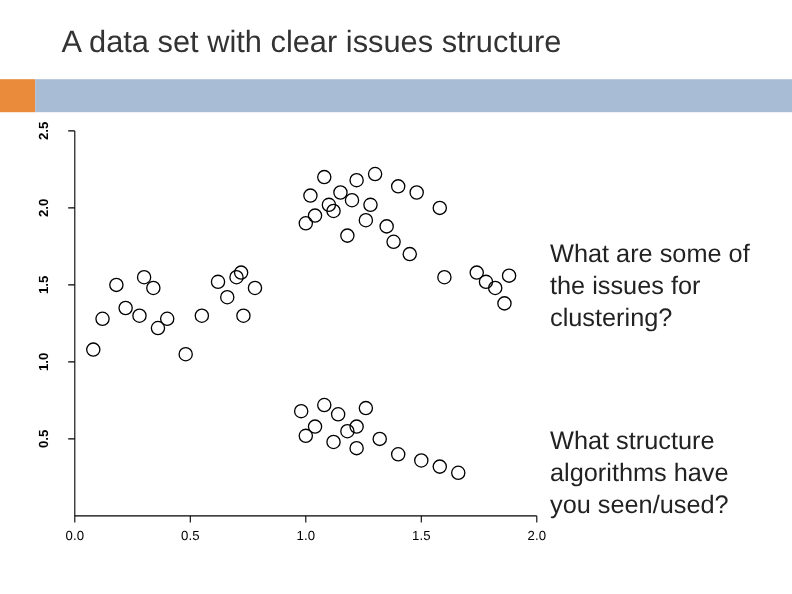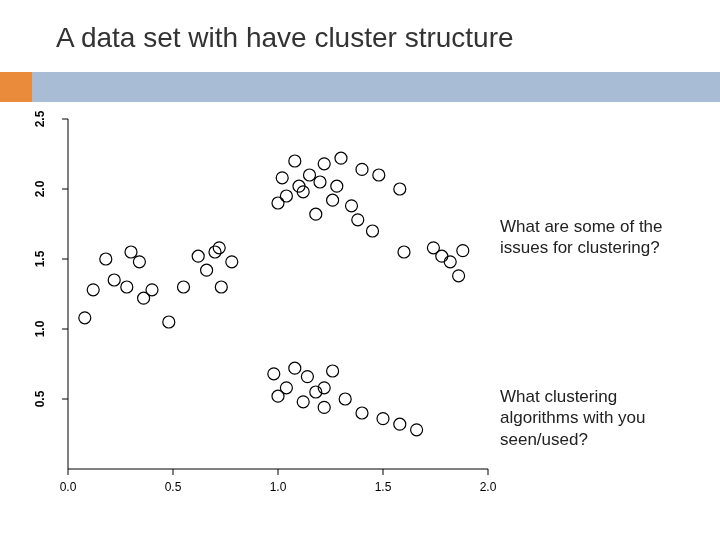--- a/index.html
+++ b/index.html
@@ -40,31 +40,31 @@
   .chart-wrap {
     position: absolute;
     left: 18px;
     top: 109px;
     width: 480px;
     height: 400px;
   }
   .chart-wrap svg { display: block; }
   .callout {
     position: absolute;
-    font-size: 17px;
+    font-size: 23px;
     color: #222;
     line-height: 1.25;
   }
   .callout-1 { left: 500px; top: 216px; width: 190px; }
   .callout-2 { left: 500px; top: 386px; width: 200px; }
 </style>
 </head>
 <body>
 
-<h1 class="title">A data set with have cluster structure</h1>
+<h1 class="title">A data set with clear issues structure</h1>
 
 <div class="accent-bar">
   <div class="accent-orange"></div>
   <div class="accent-blue"></div>
 </div>
 
 <div class="chart-wrap">
   <svg id="chart-svg" width="480" height="400" viewBox="0 0 480 400">
       <line x1="50" y1="10" x2="50" y2="360" stroke="#000" stroke-width="1"></line>
       <line x1="50" y1="360" x2="470" y2="360" stroke="#000" stroke-width="1"></line>
@@ -142,13 +142,13 @@
       <circle cx="415.4" cy="138.8" r="6" fill="none" stroke="#000" stroke-width="1.2"></circle>
       <circle cx="423.8" cy="147.20000000000002" r="6" fill="none" stroke="#000" stroke-width="1.2"></circle>
       <circle cx="432.2" cy="152.8" r="6" fill="none" stroke="#000" stroke-width="1.2"></circle>
       <circle cx="440.6" cy="166.8" r="6" fill="none" stroke="#000" stroke-width="1.2"></circle>
       <circle cx="444.79999999999995" cy="141.6" r="6" fill="none" stroke="#000" stroke-width="1.2"></circle>
       <circle cx="386" cy="143" r="6" fill="none" stroke="#000" stroke-width="1.2"></circle>
     </svg>
 </div>
 
 <div class="callout callout-1">What are some of the issues for clustering?</div>
-<div class="callout callout-2">What clustering algorithms with you seen/used?</div>
+<div class="callout callout-2">What structure algorithms have you seen/used?</div>
 
 </body></html>

